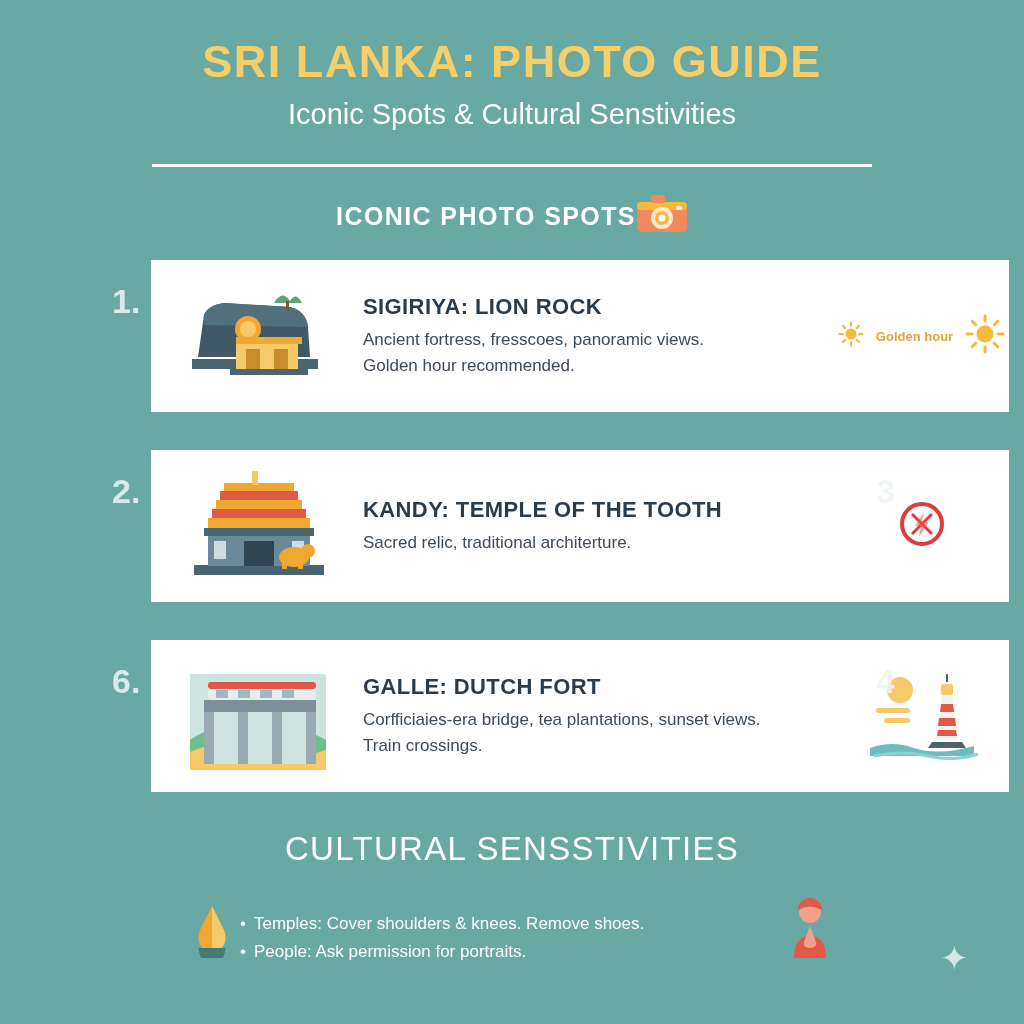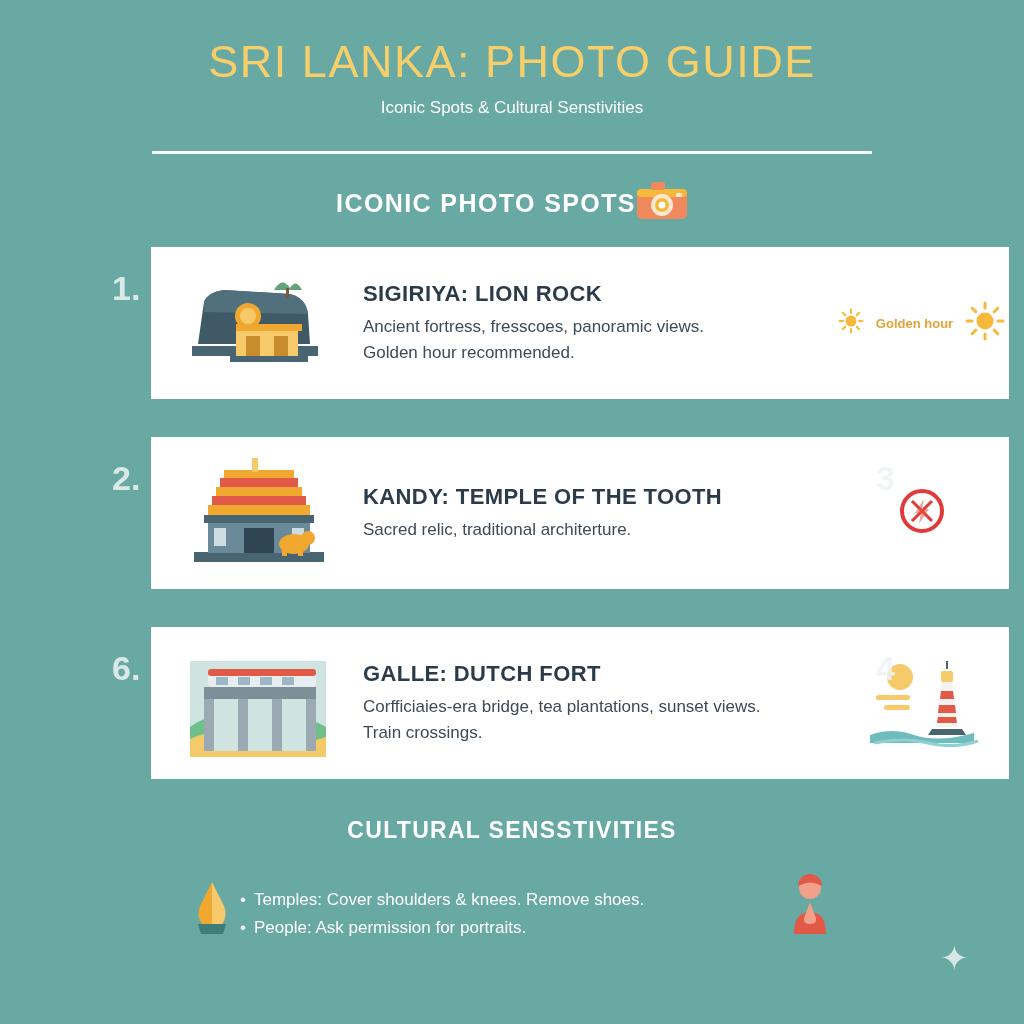--- a/index.html
+++ b/index.html
@@ -21,28 +21,28 @@
     box-sizing: border-box;
   }
 
   
   .header {
     padding-top: 36px;
     text-align: center;
   }
   .title {
     font-size: 45px;
-    font-weight: normal;
+    font-weight: bold;
     letter-spacing: 1.5px;
     color: #f6cf6a;
     margin: 0;
     text-transform: uppercase;
   }
   .subtitle {
-    font-size: 17px;
+    font-size: 29px;
     color: #ffffff;
     margin: 10px 0 0 0;
     font-weight: normal;
   }
   .divider {
     width: 720px;
     height: 3px;
     background: #ffffff;
     margin: 33px auto 0 auto;
     opacity: 0.95;
@@ -143,22 +143,22 @@
     color: #e6a33a;
     font-weight: bold;
   }
 
   
   .culture {
     margin-top: 12px;
     text-align: center;
   }
   .culture-title {
-    font-size: 23px;
-    font-weight: bold;
+    font-size: 33px;
+    font-weight: normal;
     letter-spacing: 1.3px;
     color: #ffffff;
     text-transform: uppercase;
     margin: 0;
   }
   .culture-body {
     position: relative;
     margin-top: 26px;
     height: 90px;
   }

